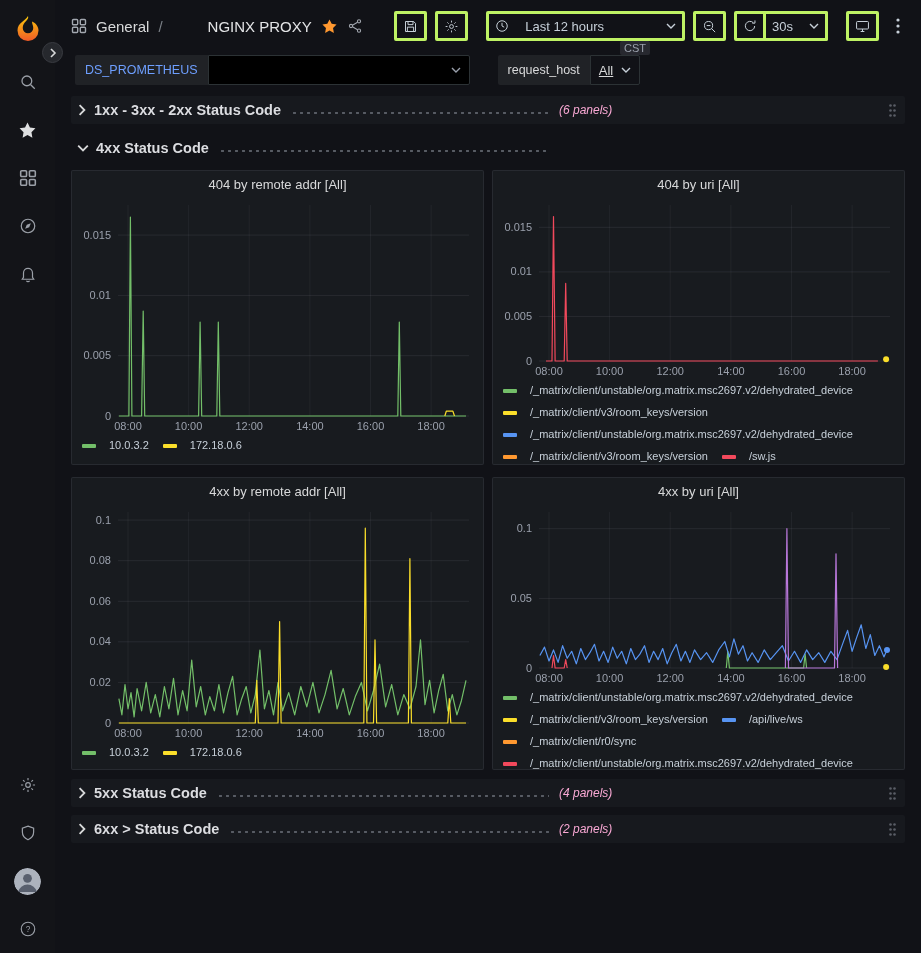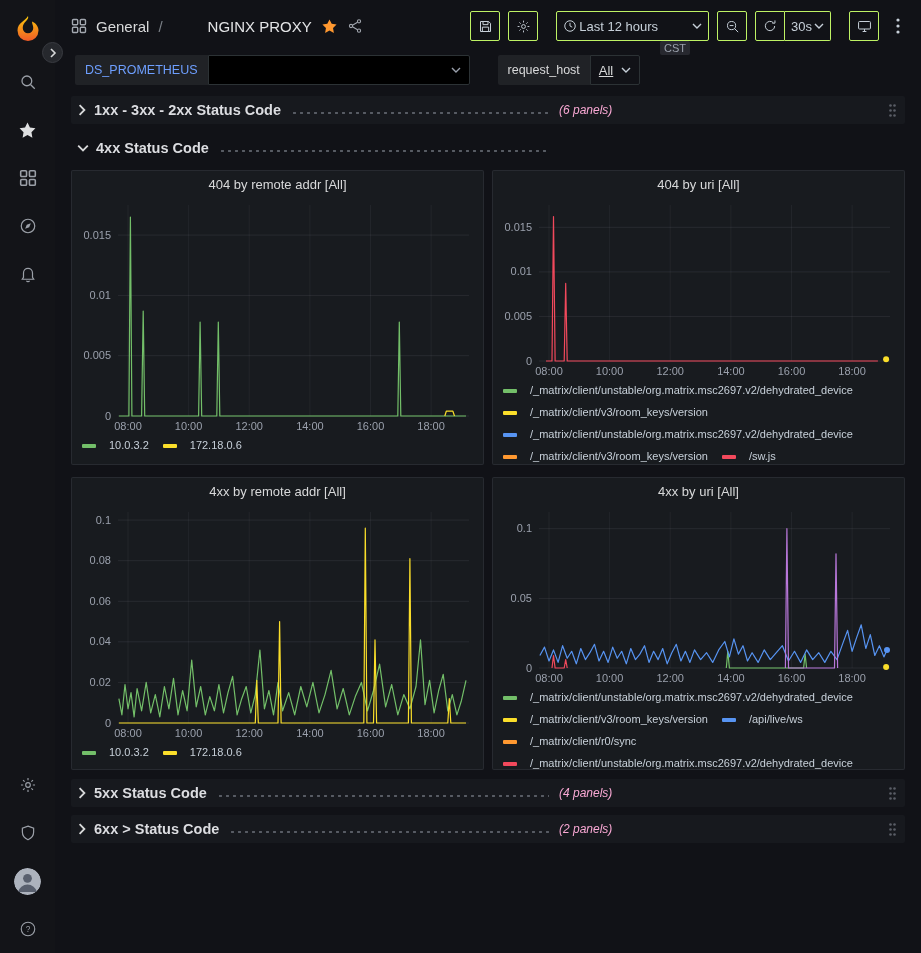--- a/index.html
+++ b/index.html
@@ -39,22 +39,22 @@
     height: 52px; flex: 0 0 52px;
     display: flex; align-items: center; justify-content: space-between;
     padding: 0 12px 0 16px;
   }
   .breadcrumb { display: flex; align-items: center; gap: 9px; font-size: 15px; }
   .crumb-sep { color: #7b8087; }
   .crumb-title { color: #e3e4e6; padding-left: 36px; }
   .actions { display: flex; align-items: center; gap: 8px; }
   .tb-btn {
     height: 30px; min-width: 30px; padding: 12px 6px;
-    border: 1px solid #bef264; border-radius: 2px;
-    display: flex; align-items: center; justify-content: center; gap: 2px;
+    border: 3px solid #bef264; border-radius: 2px;
+    display: flex; align-items: center; justify-content: center; gap: 16px;
     color: #c7d0d9; font-size: 13px;
   }
   .tb-btn.noborder { border-color: transparent; min-width: 22px; }
   .tb-group { display: flex; }
   .tb-group .tb-btn:first-child { border-radius: 2px 0 0 2px; }
   .tb-group .tb-btn:last-child { border-radius: 0 2px 2px 0; border-left: none; }
   .tz-badge { font-size: 11px; color: #9aa0ac; background: rgba(204,204,220,.12); padding: 1px 4px; border-radius: 2px; margin-top: 44px; }
   .gap-l { margin-left: 10px; }
 
   

